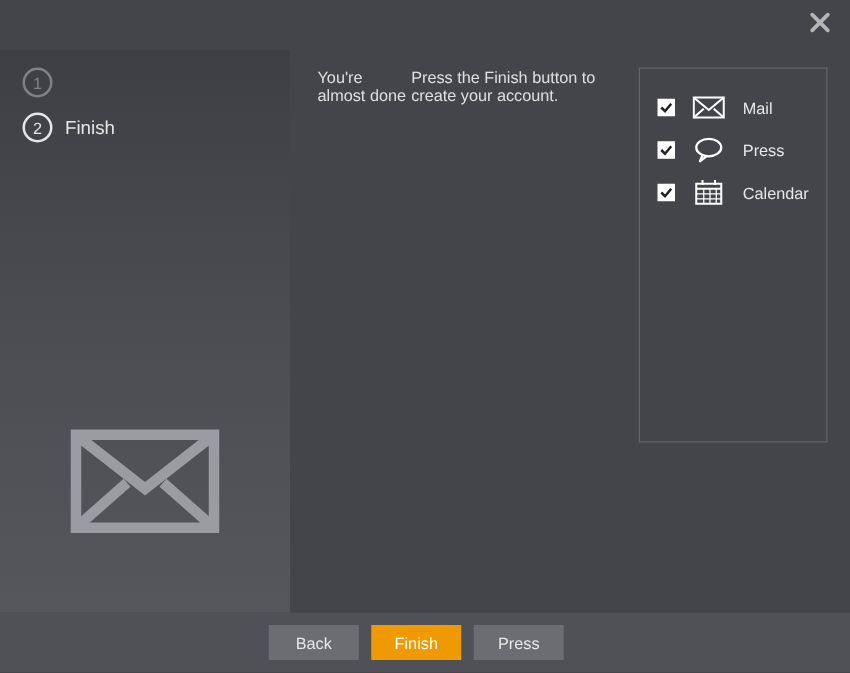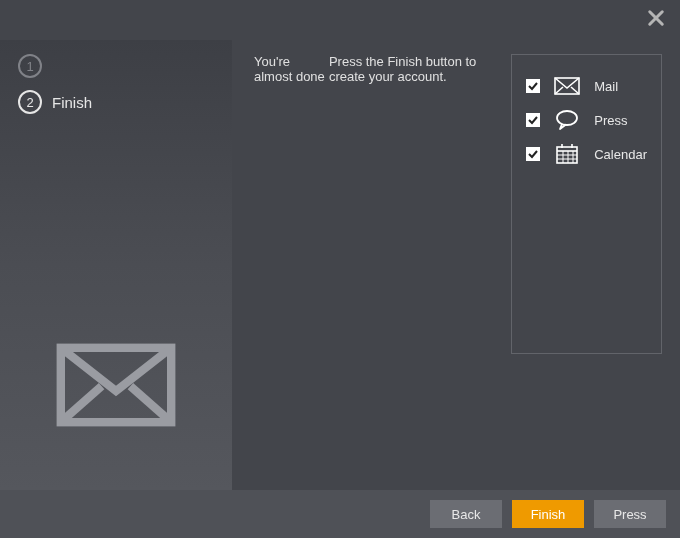--- a/index.html
+++ b/index.html
@@ -111,21 +111,21 @@
     color: #ffffff;
     flex-shrink: 0;
   }
   .opt-icon svg { width: 100%; height: 100%; display: block; }
   .opt-label { font-size: 13px; color: #e8e8e8; }
   .footer {
     height: 48px;
     flex-shrink: 0;
     background: #4f5157;
     display: flex;
-    justify-content: flex-end;
+    justify-content: center;
     align-items: center;
     gap: 10px;
     padding-right: 14px;
   }
   .btn {
     width: 72px;
     height: 28px;
     border: none;
     font-size: 13px;
     cursor: pointer;

